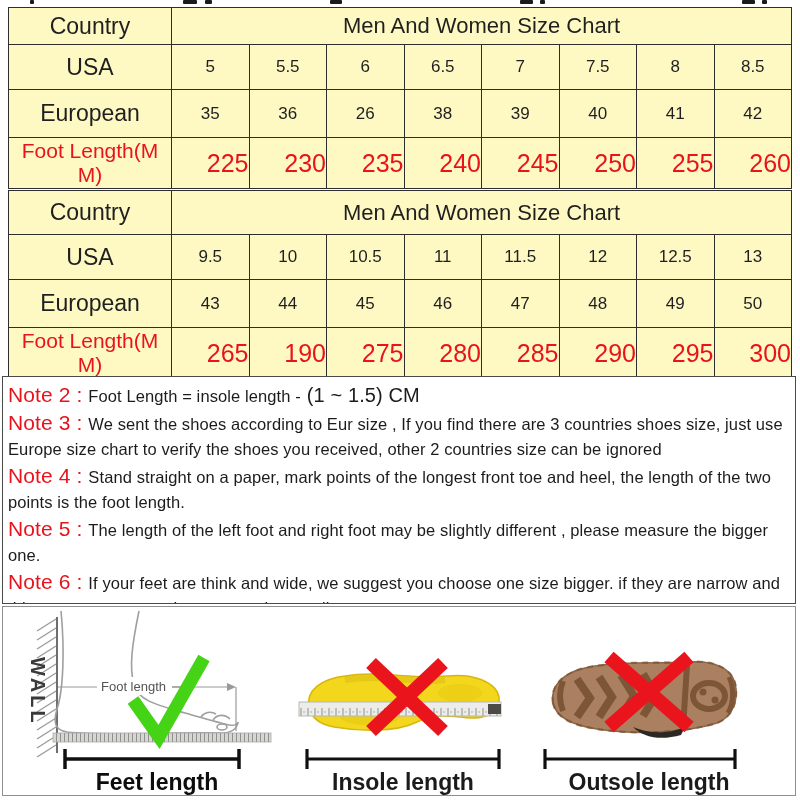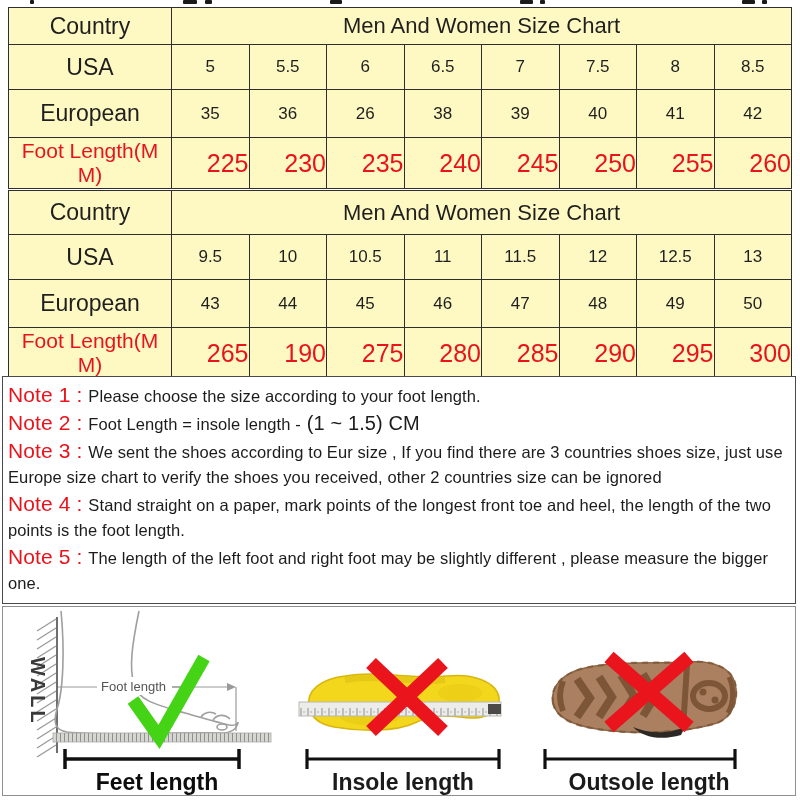--- a/index.html
+++ b/index.html
@@ -154,23 +154,20 @@
       <td class="val">280</td>
       <td class="val">285</td>
       <td class="val">290</td>
       <td class="val">295</td>
       <td class="val">300</td>
     </tr>
   </tbody>
     </table>
 
   <div class="notes-box">
-    <div class="note">
-      <span class="nlabel">Note 1 :</span><span class="ntext">Please choose the size according to your foot length.</span>
-    </div>
     <div class="note">
       <span class="nlabel">Note 2 :</span><span class="ntext">Foot Length = insole length  -</span><span class="nbig">(1 ~ 1.5) CM</span>
     </div>
     <div class="note">
       <span class="nlabel">Note 3 :</span><span class="ntext">We sent the shoes according to Eur size , If you find there are 3 countries shoes size, just use Europe size chart to verify the shoes you received, other 2 countries size can be ignored</span>
     </div>
     <div class="note">
       <span class="nlabel">Note 4 :</span><span class="ntext">Stand straight on a paper, mark points of the longest front toe and heel, the length of the two points is the foot length.</span>
     </div>
     <div class="note">

